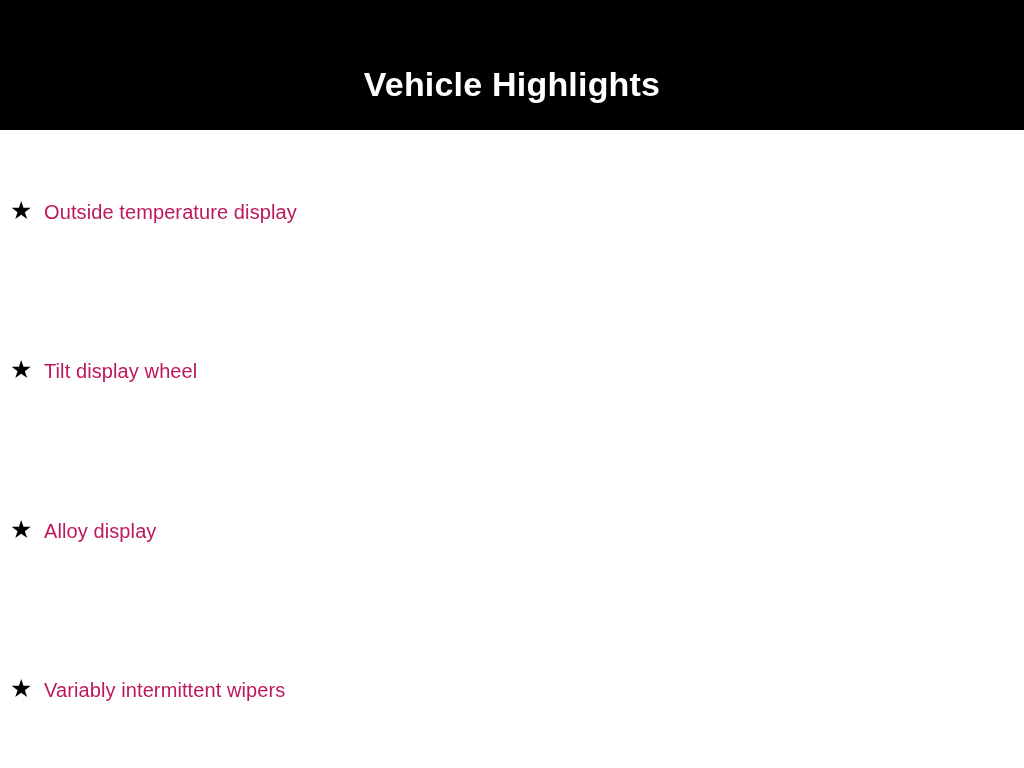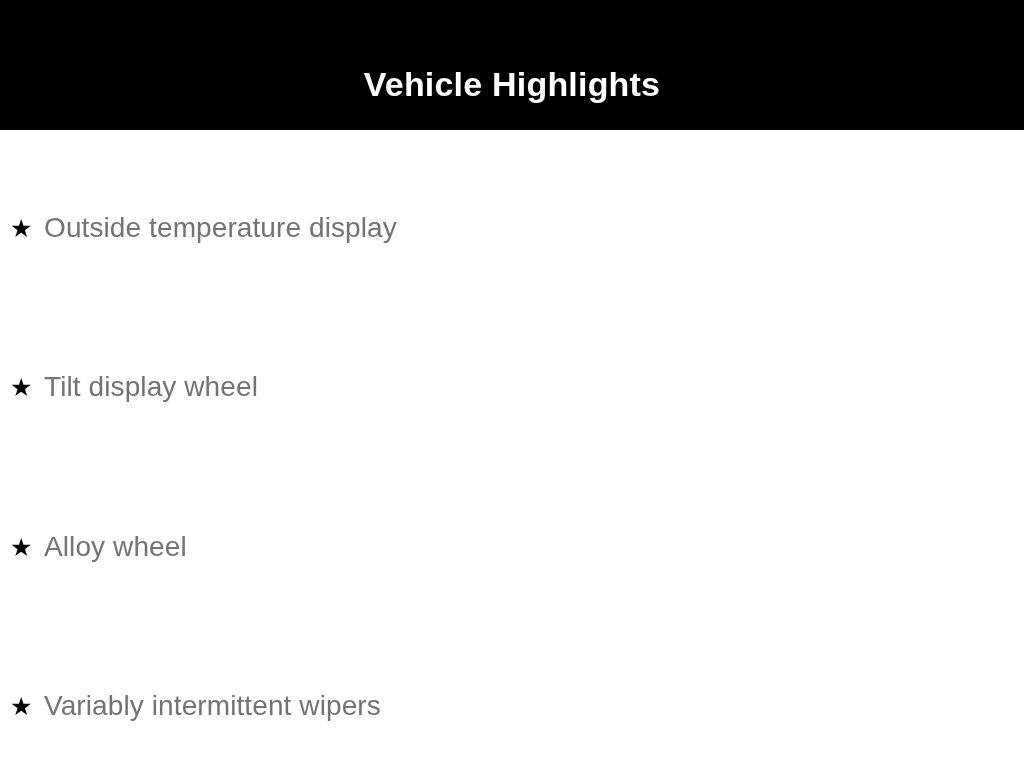--- a/index.html
+++ b/index.html
@@ -82,27 +82,26 @@
     width: 34px;
     color: #000000;
     font-family: "DejaVu Sans", sans-serif;
     font-size: 25px;
     line-height: 1;
     text-align: left;
     flex: 0 0 auto;
   }
 
   .bullet-text {
-    color: #737373;
+    color: #be185d;
     font-family: "Liberation Sans", sans-serif;
-    font-size: 28px;
+    font-size: 20px;
     font-weight: normal;
     line-height: 1;
     letter-spacing: 0.1px;
-    margin-top: 16px;
   }
 </style>
 </head>
 <body>
 
 <div class="slide">
 
   <div class="title-band"></div>
 
   <h1 class="slide-title">Vehicle Highlights</h1>
@@ -114,21 +113,21 @@
       <span class="bullet-text">Outside temperature display</span>
     </li>
 
     <li class="bullet-item row-1">
       <span class="bullet-marker">★</span>
       <span class="bullet-text">Tilt display wheel</span>
     </li>
 
     <li class="bullet-item row-2">
       <span class="bullet-marker">★</span>
-      <span class="bullet-text">Alloy wheel</span>
+      <span class="bullet-text">Alloy display</span>
     </li>
 
     <li class="bullet-item row-3">
       <span class="bullet-marker">★</span>
       <span class="bullet-text">Variably intermittent wipers</span>
     </li>
 
   </ul>
 
 </div>

